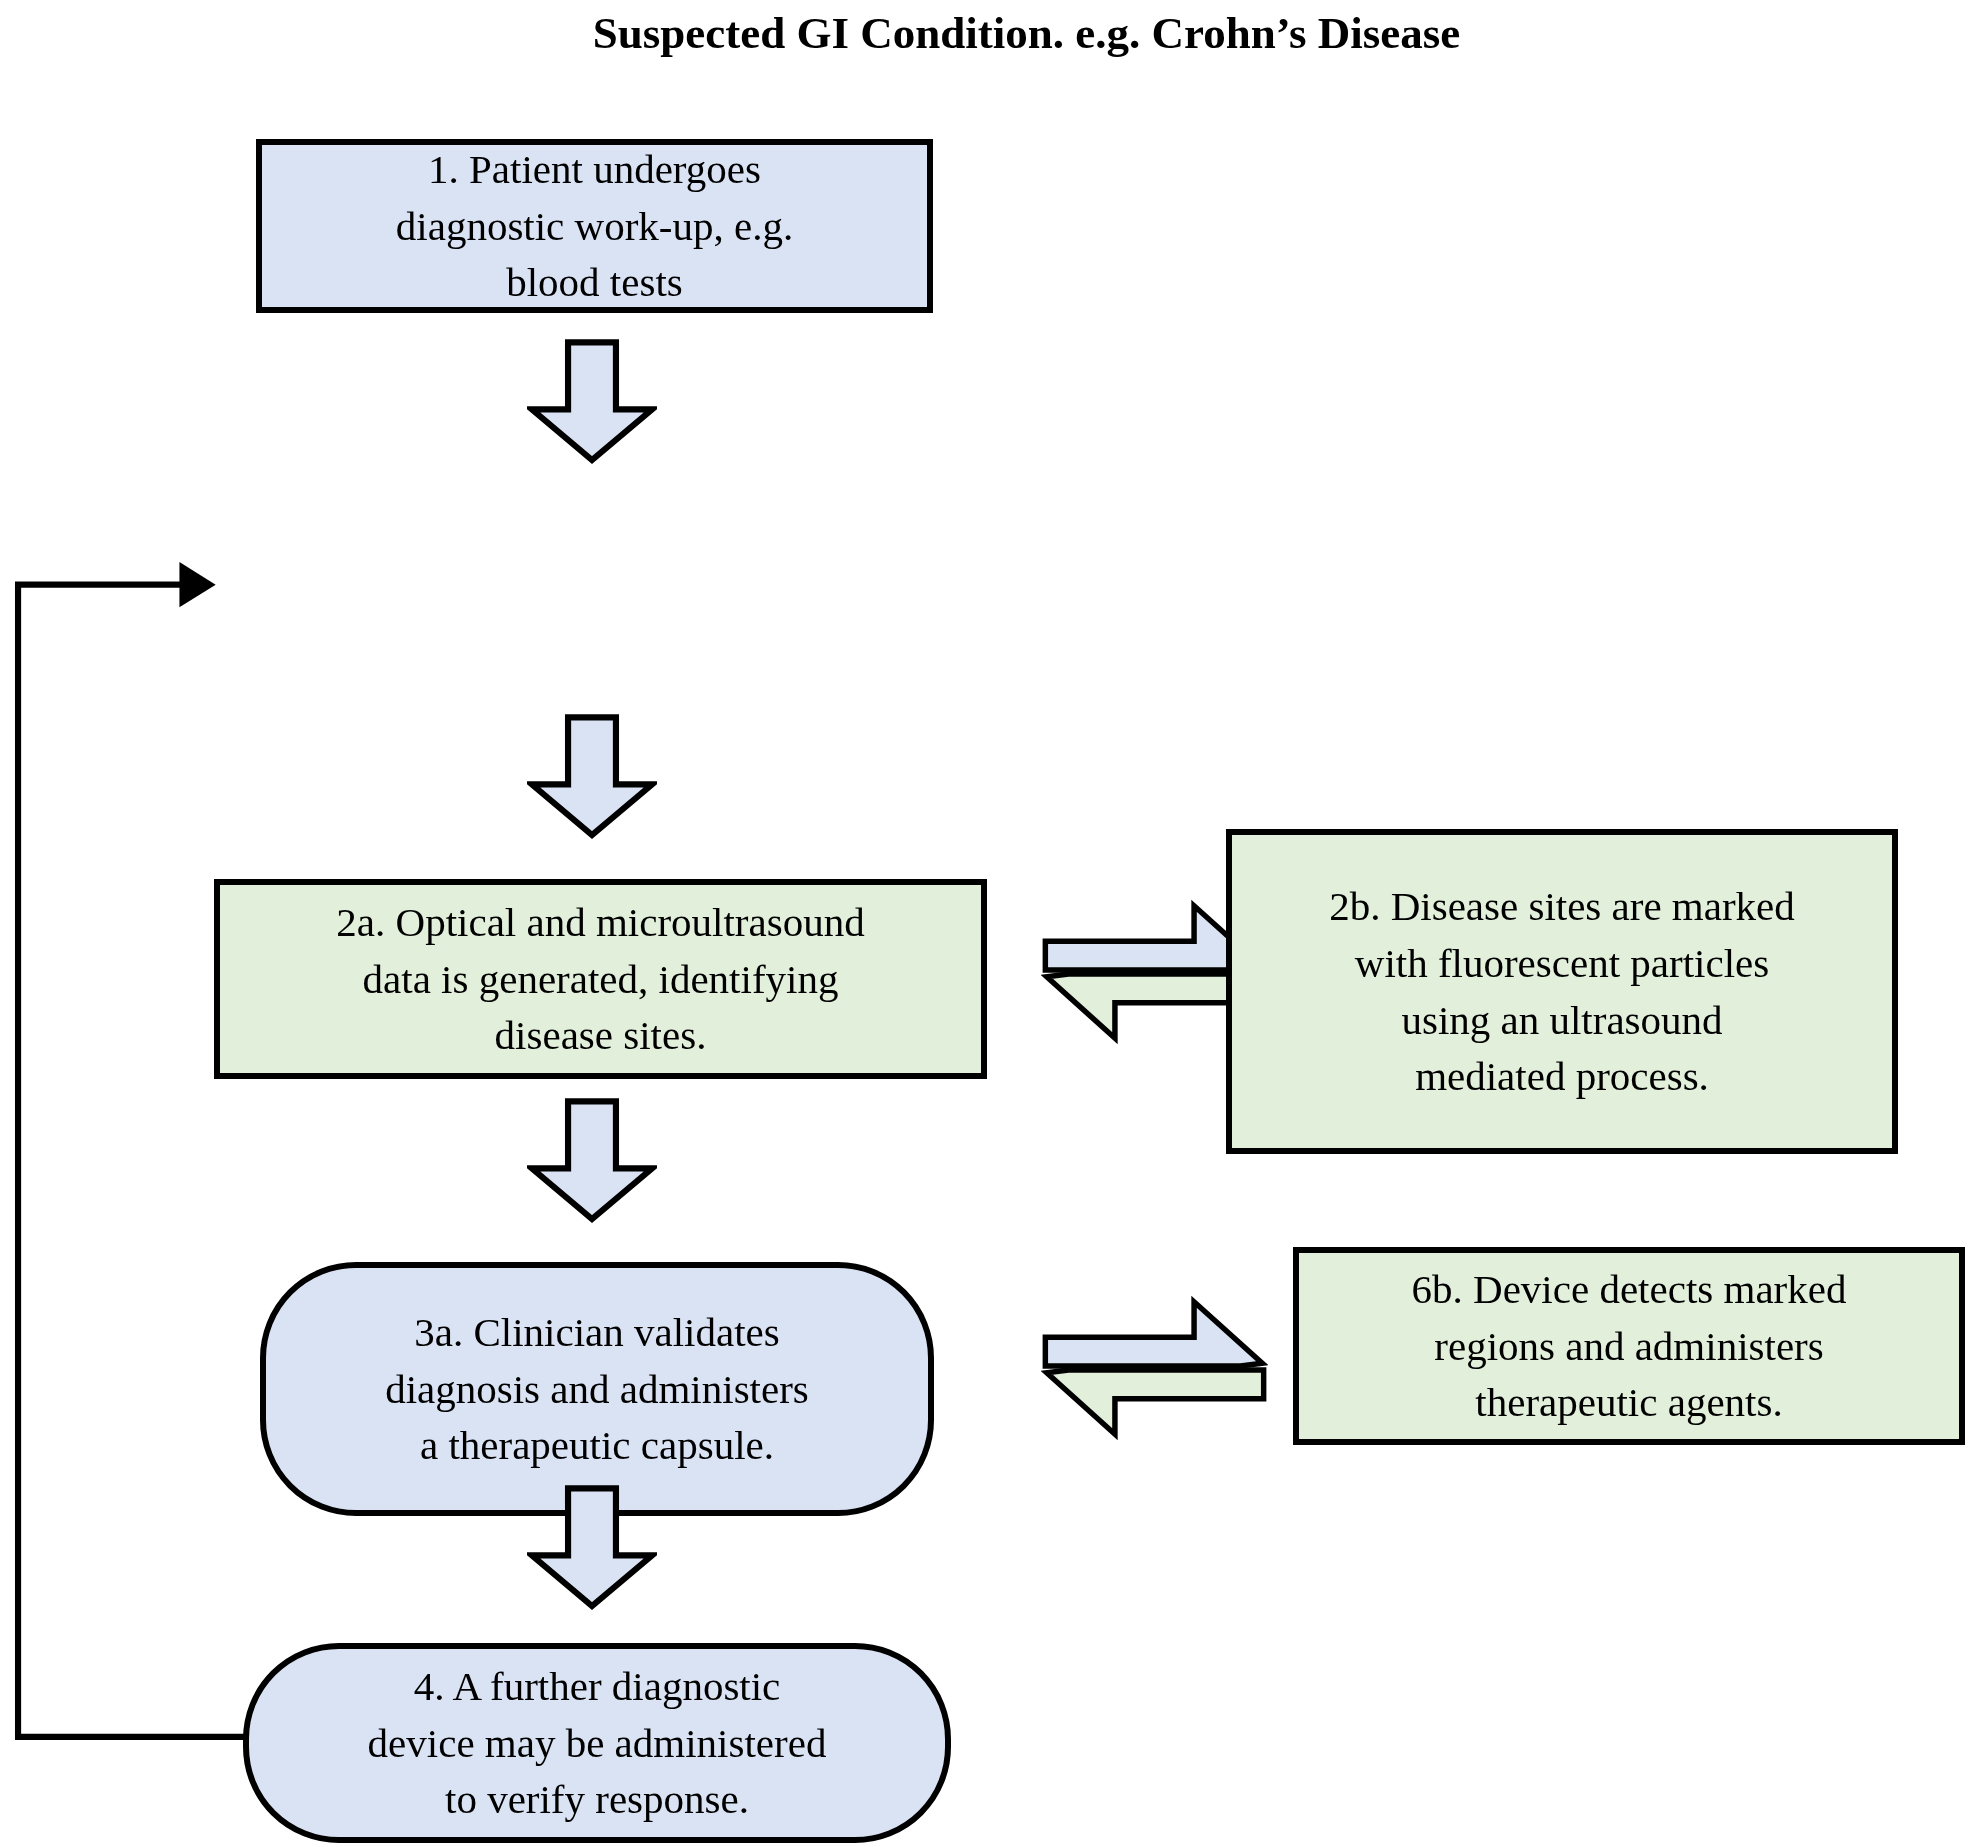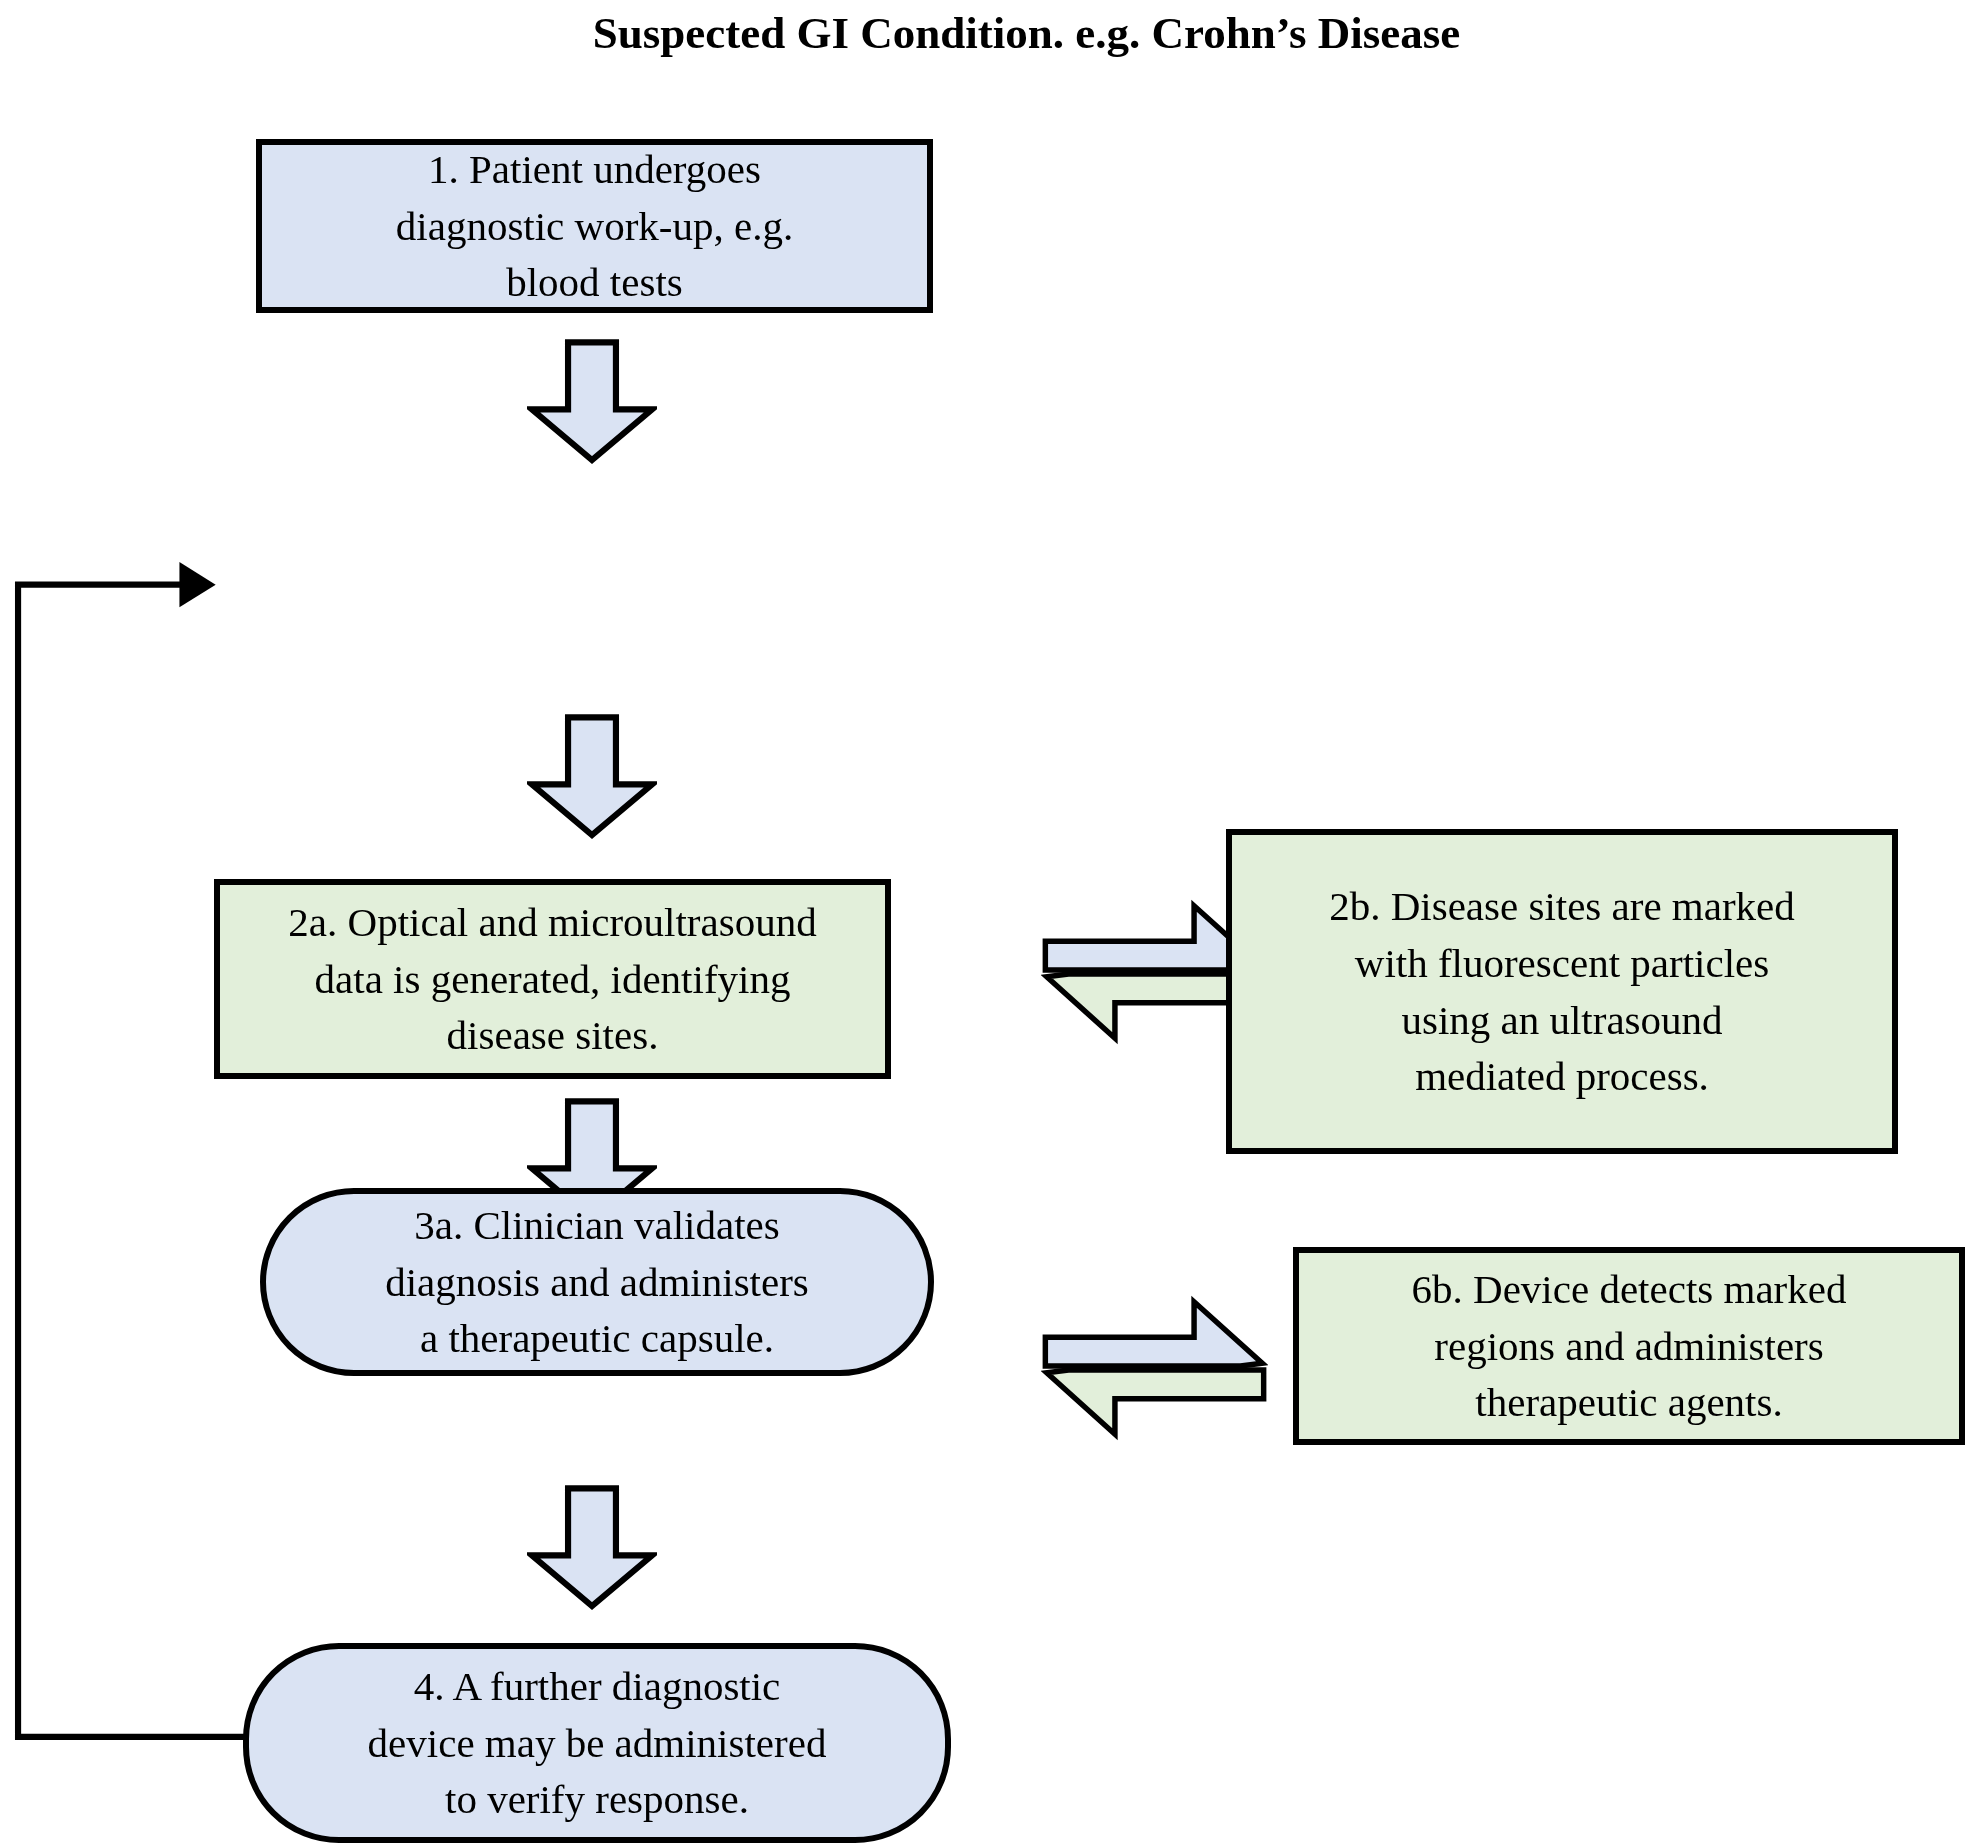--- a/index.html
+++ b/index.html
@@ -68,21 +68,21 @@
 
   <svg class="icon-svg" style="left:527px;top:338px;" width="130" height="127" viewBox="0 0 190 185" aria-hidden="true">
     <polygon points="60,6 130,6 130,104 183,104 95,178 7,104 60,104" fill="var(--box-blue)" stroke="var(--outline)" stroke-width="9" stroke-miterlimit="8"></polygon>
   </svg>
 
 
   <svg class="icon-svg" style="left:527px;top:713px;" width="130" height="127" viewBox="0 0 190 185" aria-hidden="true">
     <polygon points="60,6 130,6 130,104 183,104 95,178 7,104 60,104" fill="var(--box-blue)" stroke="var(--outline)" stroke-width="9" stroke-miterlimit="8"></polygon>
   </svg>
 
-  <div class="node rect fill-green" style="left:214px;top:879px;width:677px;height:200px;">
+  <div class="node rect fill-green" style="left:214px;top:879px;width:773px;height:200px;">
     <div class="node-text">2a. Optical and microultrasound
 data is generated, identifying
 disease sites.</div>
   </div>
 
   <svg class="icon-svg" style="left:1041px;top:899px;" width="227" height="146" viewBox="0 0 332 214" aria-hidden="true">
     <polygon points="326,152 108,152 108,204 8,114 40,110 326,110" fill="var(--box-green)" stroke="var(--outline)" stroke-width="8" stroke-miterlimit="6"></polygon>
     <polygon points="6,62 224,62 224,10 324,100 292,104 6,104" fill="var(--box-blue)" stroke="var(--outline)" stroke-width="8" stroke-miterlimit="6"></polygon>
   </svg>
 
@@ -90,21 +90,21 @@
     <div class="node-text">2b. Disease sites are marked
 with fluorescent particles
 using an ultrasound
 mediated process.</div>
   </div>
 
   <svg class="icon-svg" style="left:527px;top:1097px;" width="130" height="127" viewBox="0 0 190 185" aria-hidden="true">
     <polygon points="60,6 130,6 130,104 183,104 95,178 7,104 60,104" fill="var(--box-blue)" stroke="var(--outline)" stroke-width="9" stroke-miterlimit="8"></polygon>
   </svg>
 
-  <div class="node stadium fill-blue" style="left:260px;top:1188px;width:674px;height:188px;font-family:Liberation Serif, serif;">
+  <div class="node stadium fill-blue" style="left:260px;top:1262px;width:674px;height:254px;font-family:Liberation Serif, serif;">
     <div class="node-text">3a. Clinician validates
 diagnosis and administers
 a therapeutic capsule.</div>
   </div>
 
   <svg class="icon-svg" style="left:1041px;top:1295px;" width="227" height="146" viewBox="0 0 332 214" aria-hidden="true">
     <polygon points="326,152 108,152 108,204 8,114 40,110 326,110" fill="var(--box-green)" stroke="var(--outline)" stroke-width="8" stroke-miterlimit="6"></polygon>
     <polygon points="6,62 224,62 224,10 324,100 292,104 6,104" fill="var(--box-blue)" stroke="var(--outline)" stroke-width="8" stroke-miterlimit="6"></polygon>
   </svg>
 

